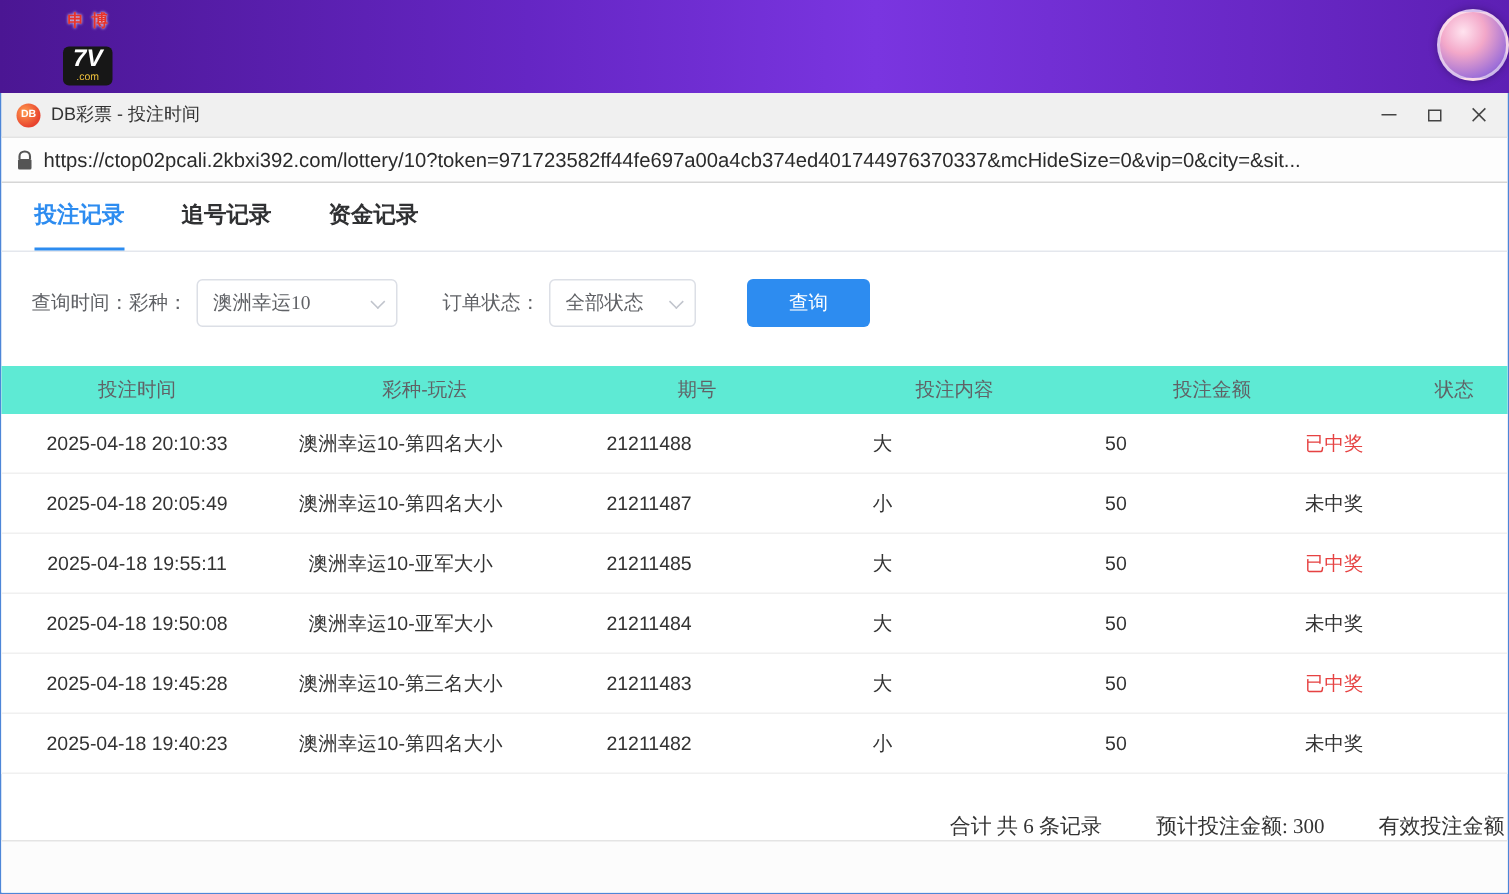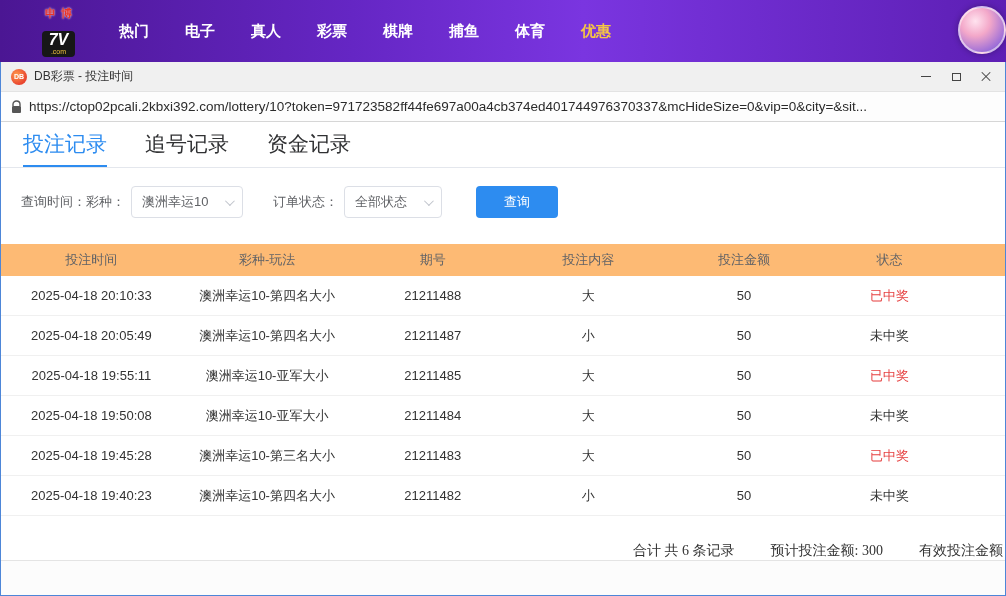--- a/index.html
+++ b/index.html
@@ -41,38 +41,38 @@
   .wc .x::before { transform:rotate(45deg); }
   .wc .x::after { transform:rotate(-45deg); }
 
   .urlbar { height:30px; flex:0 0 30px; background:#fdfdfd; display:flex; align-items:center; padding:0 10px; border-bottom:1px solid #d6d6d6; }
   .lock { margin-right:7px; display:flex; }
   .url-text { font-size:13.5px; color:#2b2b2b; white-space:nowrap; overflow:hidden; }
 
   
   .content { flex:1; display:flex; flex-direction:column; background:#fff; min-height:0; }
   .tabs { height:46px; flex:0 0 46px; display:flex; align-items:stretch; gap:38px; padding:0 22px; border-bottom:1px solid #e4e7ed; }
-  .tab { display:flex; align-items:center; font-size:21px; color:#303133; cursor:pointer; border-bottom:2px solid transparent; }
+  .tab { display:flex; align-items:center; font-size:15px; color:#303133; cursor:pointer; border-bottom:2px solid transparent;font-weight:bold; }
   .tab.active { color:var(--accent,#2d8cf0); border-bottom-color:var(--accent,#2d8cf0); }
 
   .filters { display:flex; align-items:center; padding:18px 0 16px 20px; }
   .flabel { font-size:13px; color:#606266; white-space:nowrap; }
   .btn-group { display:flex; margin-right:30px; }
   .tbtn { height:32px; padding:0 14px; background:#fff; border:1px solid #dcdfe6; color:#606266; font-size:13px; cursor:pointer; margin-left:-1px; display:flex; align-items:center; white-space:nowrap; }
   .tbtn:first-child { border-radius:4px 0 0 4px; margin-left:0; }
   .tbtn:last-child { border-radius:0 4px 4px 0; }
   .tbtn.active { background:var(--accent,#2d8cf0); border-color:var(--accent,#2d8cf0); color:#fff; position:relative; z-index:1; }
   .select { height:32px; border:1px solid #dcdfe6; border-radius:4px; display:flex; align-items:center; justify-content:space-between; padding:0 10px; font-size:13px; color:#606266; cursor:pointer; background:#fff; margin:0 30px 0 6px; }
-  .select.lottery { width:112px; }
+  .select.lottery { width:134px;font-family:Liberation Serif, serif; }
   .select.status { width:98px; }
   .chev { width:7px; height:7px; border-right:1px solid #c0c4cc; border-bottom:1px solid #c0c4cc; transform:rotate(45deg) translateY(-2px); margin-left:8px; }
   .search-btn { height:32px; width:82px; background:var(--accent,#2d8cf0); color:#fff; border:none; border-radius:4px; font-size:13px; cursor:pointer; margin-left:4px; }
 
   .thead,.trow { display:grid; grid-template-columns:18% 17% 16% 15% 16% 13%; align-items:center; }
-  .thead { height:32px; flex:0 0 32px; background:#fdba74; margin-top:10px; }
+  .thead { height:32px; flex:0 0 32px; background:#5eead4; margin-top:10px;gap:16px; }
   .th { font-size:13px; color:#606266; text-align:center; }
   .trow { height:40px; flex:0 0 40px; border-bottom:1px solid #f0f0f0; background:#fff; }
   .td { font-size:13px; color:#333; text-align:center; white-space:nowrap; overflow:hidden; }
   .td.win { color:var(--win,#e64242); }
 
   .tfoot { height:44px; flex:0 0 44px; display:flex; align-items:flex-end; justify-content:flex-end; gap:36px; font-size:14px; color:#333; overflow:hidden;font-family:Liberation Serif, serif; }
   .tfoot .clip { width:86px; overflow:hidden; white-space:nowrap; flex:0 0 86px; }
   .bottom-strip { flex:1; border-top:1px solid #e4e4e4; background:#fcfcfc; }
 </style>
 </head>
@@ -81,30 +81,20 @@
 <div class="screen">
 
   <header class="topbar">
     <div class="logo">
       <div class="logo-top">申博</div>
       <div class="logo-box">
         <span class="logo-main">7V</span>
         <span class="logo-sub">.com</span>
       </div>
     </div>
-    <nav class="topnav" id="topnav">
-        <span class="nav-item">热门</span>
-        <span class="nav-item">电子</span>
-        <span class="nav-item">真人</span>
-        <span class="nav-item">彩票</span>
-        <span class="nav-item">棋牌</span>
-        <span class="nav-item">捕鱼</span>
-        <span class="nav-item">体育</span>
-        <span class="nav-item hl">优惠</span>
-      </nav>
     <div class="avatar"></div>
   </header>
 
   <div class="window">
 
     <div class="titlebar">
       <span class="favicon">DB</span>
       <span class="win-title">DB彩票 - 投注时间</span>
       <div class="win-controls">
         <span class="wc">

